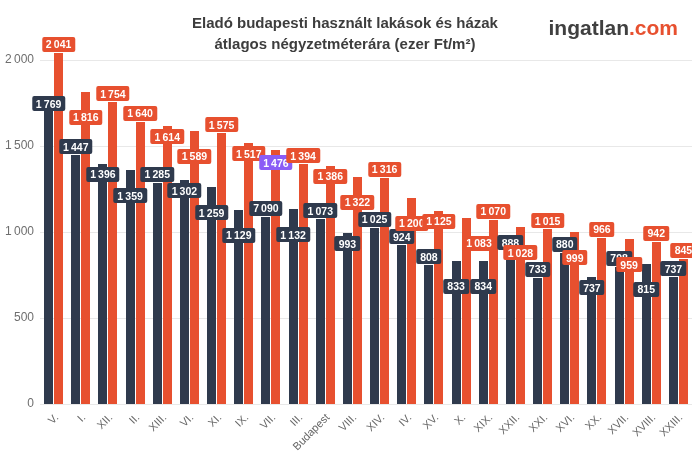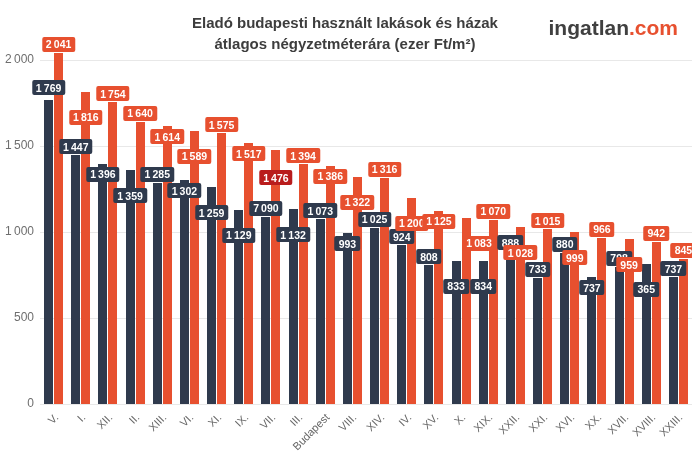--- a/index.html
+++ b/index.html
@@ -92,38 +92,38 @@
     <div class="bar" style="left: 560.25px; top: 252.64px; height: 151.36px; background: rgb(47, 58, 77);"></div>
     <div class="bar" style="left: 570.25px; top: 232.172px; height: 171.828px; background: rgb(231, 80, 47);"></div>
     <div class="bar" style="left: 587.417px; top: 277.236px; height: 126.764px; background: rgb(47, 58, 77);"></div>
     <div class="bar" style="left: 597.417px; top: 237.848px; height: 166.152px; background: rgb(231, 80, 47);"></div>
     <div class="bar" style="left: 614.583px; top: 266.744px; height: 137.256px; background: rgb(47, 58, 77);"></div>
     <div class="bar" style="left: 624.583px; top: 239.052px; height: 164.948px; background: rgb(231, 80, 47);"></div>
     <div class="bar" style="left: 641.75px; top: 263.82px; height: 140.18px; background: rgb(47, 58, 77);"></div>
     <div class="bar" style="left: 651.75px; top: 241.976px; height: 162.024px; background: rgb(231, 80, 47);"></div>
     <div class="bar" style="left: 668.917px; top: 277.236px; height: 126.764px; background: rgb(47, 58, 77);"></div>
     <div class="bar" style="left: 678.917px; top: 258.66px; height: 145.34px; background: rgb(231, 80, 47);"></div>
-    <div class="val-label" style="left: 48.5833px; top: 80px; background: rgb(47, 58, 77); text-align: right;">1 769</div>
+    <div class="val-label" style="left: 48.5833px; top: 96px; background: rgb(47, 58, 77); text-align: right;">1 769</div>
     <div class="val-label" style="left: 58.5833px; top: 36.948px; background: rgb(231, 80, 47);">2 041</div>
     <div class="val-label" style="left: 75.75px; top: 139.116px; background: rgb(47, 58, 77);">1 447</div>
     <div class="val-label" style="left: 85.75px; top: 109.648px; background: rgb(231, 80, 47);">1 816</div>
     <div class="val-label" style="left: 102.917px; top: 166.888px; background: rgb(47, 58, 77);">1 396</div>
     <div class="val-label" style="left: 112.917px; top: 86.312px; background: rgb(231, 80, 47);">1 754</div>
     <div class="val-label" style="left: 130.083px; top: 188.252px; background: rgb(47, 58, 77);">1 359</div>
     <div class="val-label" style="left: 140.083px; top: 105.92px; background: rgb(231, 80, 47);">1 640</div>
     <div class="val-label" style="left: 157.25px; top: 166.98px; background: rgb(47, 58, 77);">1 285</div>
     <div class="val-label" style="left: 167.25px; top: 129.392px; background: rgb(231, 80, 47);">1 614</div>
     <div class="val-label" style="left: 184.417px; top: 183.056px; background: rgb(47, 58, 77);">1 302</div>
     <div class="val-label" style="left: 194.417px; top: 148.692px; background: rgb(231, 80, 47);">1 589</div>
     <div class="val-label" style="left: 211.583px; top: 205.452px; background: rgb(47, 58, 77);">1 259</div>
     <div class="val-label" style="left: 221.583px; top: 117.1px; background: rgb(231, 80, 47);">1 575</div>
     <div class="val-label" style="left: 238.75px; top: 227.812px; background: rgb(47, 58, 77);">1 129</div>
     <div class="val-label" style="left: 248.75px; top: 146.076px; background: rgb(231, 80, 47);">1 517</div>
     <div class="val-label" style="left: 265.917px; top: 200.52px; background: rgb(47, 58, 77);">7 090</div>
-    <div class="val-label" style="left: 275.917px; top: 170px; background: #b91c1c;">1 476</div>
+    <div class="val-label" style="left: 275.917px; top: 155px; background: #8b5cf6;">1 476</div>
     <div class="val-label" style="left: 293.083px; top: 227.296px; background: rgb(47, 58, 77);">1 132</div>
     <div class="val-label" style="left: 303.083px; top: 148.232px; background: rgb(231, 80, 47);">1 394</div>
     <div class="val-label" style="left: 320.25px; top: 203.444px; background: rgb(47, 58, 77);">1 073</div>
     <div class="val-label" style="left: 330.25px; top: 168.608px; background: rgb(231, 80, 47);">1 386</div>
     <div class="val-label" style="left: 347.417px; top: 236.204px; background: rgb(47, 58, 77);">993</div>
     <div class="val-label" style="left: 357.417px; top: 194.616px; background: rgb(231, 80, 47);">1 322</div>
     <div class="val-label" style="left: 374.583px; top: 211.7px; background: rgb(47, 58, 77);">1 025</div>
     <div class="val-label" style="left: 384.583px; top: 161.648px; background: rgb(231, 80, 47);">1 316</div>
     <div class="val-label" style="left: 401.75px; top: 229.072px; background: rgb(47, 58, 77);">924</div>
     <div class="val-label" style="left: 411.75px; top: 181.6px; background: rgb(231, 80, 47); margin-top: 34px;">1 200</div>
@@ -136,21 +136,21 @@
     <div class="val-label" style="left: 510.417px; top: 235.264px; background: rgb(47, 58, 77);">888</div>
     <div class="val-label" style="left: 520.417px; top: 245.184px; background: rgb(231, 80, 47);">1 028</div>
     <div class="val-label" style="left: 537.583px; top: 261.924px; background: rgb(47, 58, 77);">733</div>
     <div class="val-label" style="left: 547.583px; top: 213.42px; background: rgb(231, 80, 47);">1 015</div>
     <div class="val-label" style="left: 564.75px; top: 236.64px; background: rgb(47, 58, 77);">880</div>
     <div class="val-label" style="left: 574.75px; top: 250.172px; background: rgb(231, 80, 47);">999</div>
     <div class="val-label" style="left: 591.917px; top: 280.236px; background: rgb(47, 58, 77);">737</div>
     <div class="val-label" style="left: 601.917px; top: 221.848px; background: rgb(231, 80, 47);">966</div>
     <div class="val-label" style="left: 619.083px; top: 250.744px; background: rgb(47, 58, 77);">798</div>
     <div class="val-label" style="left: 629.083px; top: 257.052px; background: rgb(231, 80, 47);">959</div>
-    <div class="val-label" style="left: 646.25px; top: 281.82px; background: rgb(47, 58, 77);">365</div>
+    <div class="val-label" style="left: 646.25px; top: 281.82px; background: rgb(47, 58, 77);">815</div>
     <div class="val-label" style="left: 656.25px; top: 225.976px; background: rgb(231, 80, 47);">942</div>
     <div class="val-label" style="left: 673.417px; top: 261.236px; background: rgb(47, 58, 77);">737</div>
     <div class="val-label" style="left: 683.417px; top: 242.66px; background: rgb(231, 80, 47);">845</div>
     <div class="x-label" style="left: -58.4167px; top: 411px;">V.</div>
     <div class="x-label" style="left: -31.25px; top: 411px;">I.</div>
     <div class="x-label" style="left: -4.08333px; top: 411px;">XII.</div>
     <div class="x-label" style="left: 23.0833px; top: 411px;">II.</div>
     <div class="x-label" style="left: 50.25px; top: 411px;">XIII.</div>
     <div class="x-label" style="left: 77.4167px; top: 411px;">VI.</div>
     <div class="x-label" style="left: 104.583px; top: 411px;">XI.</div>

